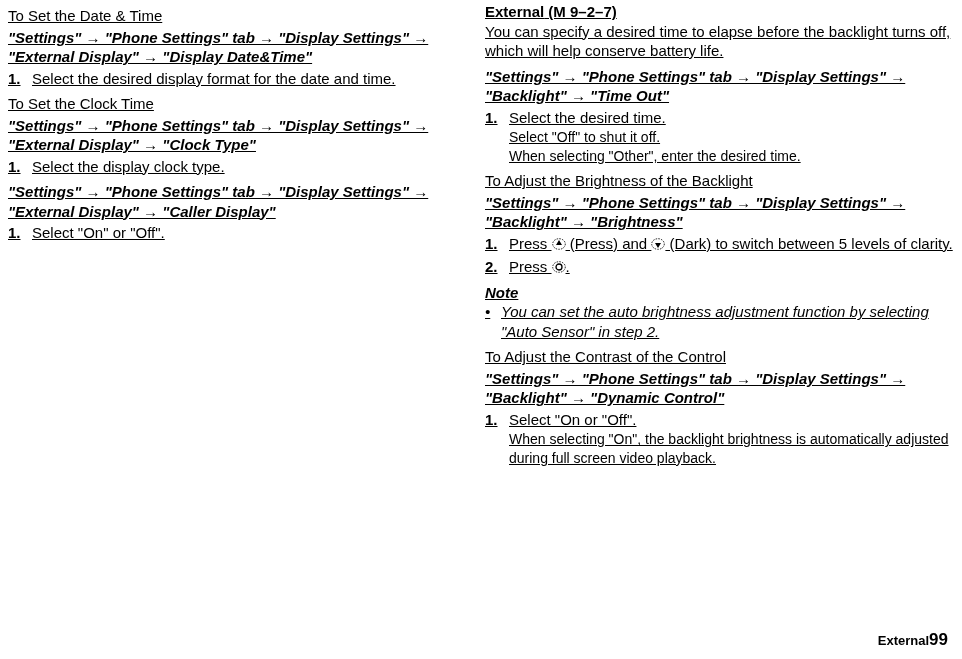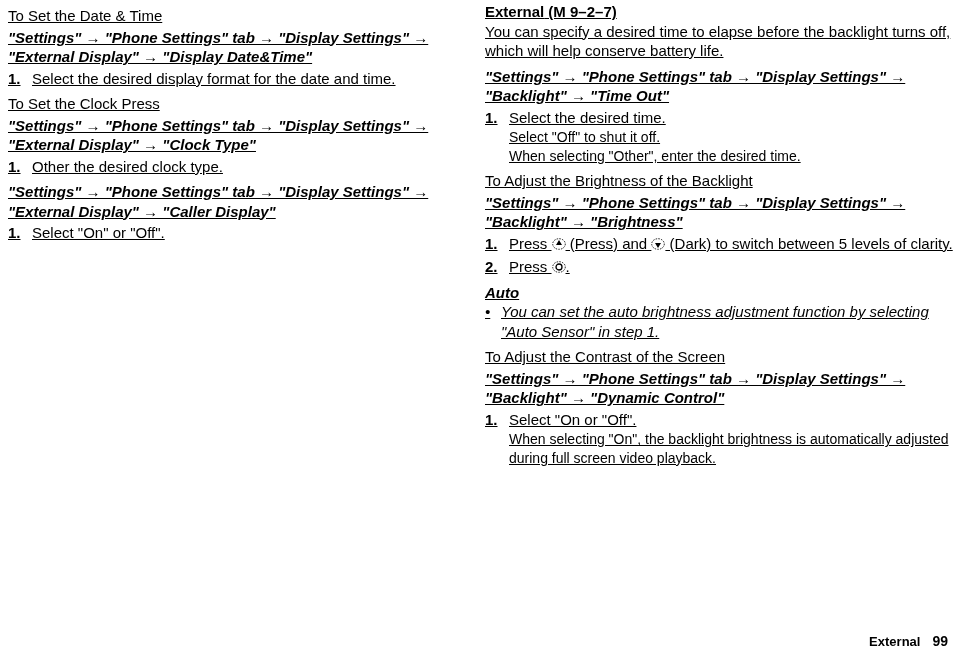--- a/index.html
+++ b/index.html
@@ -86,46 +86,45 @@
     flex-shrink: 0;
   }
   .footer {
     position: absolute;
     bottom: 8px;
     right: 14px;
     font-size: 13px;
     font-weight: bold;
   }
   .footer .pn {
-    margin-left: 12px;
-    font-size: 14px;
+    font-size: 17px;
   }
   .blk { margin-bottom: 6px; }
 </style>
 </head>
 <body>
 
 <div class="page">
 
   <div class="col">
     <div class="blk">
       <div class="section-title">To Set the Date &amp; Time</div>
       <div class="path">"Settings" → "Phone Settings" tab → "Display Settings" → "External Display" → "Display Date&amp;Time"</div>
       <div class="step">
         <div class="step-num">1.</div>
         <div class="step-body">Select the desired display format for the date and time.</div>
       </div>
     </div>
 
     <div class="blk">
-      <div class="section-title">To Set the Clock Press</div>
+      <div class="section-title">To Set the Clock Time</div>
       <div class="path">"Settings" → "Phone Settings" tab → "Display Settings" → "External Display" → "Clock Type"</div>
       <div class="step">
         <div class="step-num">1.</div>
-        <div class="step-body">Other the desired clock type.</div>
+        <div class="step-body">Select the display clock type.</div>
       </div>
     </div>
 
     <div class="blk">
       <div class="path">"Settings" → "Phone Settings" tab → "Display Settings" → "External Display" → "Caller Display"</div>
       <div class="step">
         <div class="step-num">1.</div>
         <div class="step-body">Select "On" or "Off".</div>
       </div>
     </div>
@@ -171,29 +170,29 @@
         <div class="step-body">
           <span>Press </span><span class="glyph"><svg viewBox="0 0 14 14">
                 <ellipse cx="7" cy="7" rx="6.3" ry="5.3" fill="none" stroke="#000" stroke-width="0.9" stroke-dasharray="1.5 1.2"></ellipse>
                 <circle cx="7" cy="7" r="3" fill="none" stroke="#000" stroke-width="1.3"></circle>
               </svg></span><span>.</span>
         </div>
       </div>
     </div>
 
     <div class="blk">
-      <div class="note-head">Auto</div>
+      <div class="note-head">Note</div>
       <div class="bullet">
         <div class="dot">•</div>
-        <div>You can set the auto brightness adjustment function by selecting "Auto Sensor" in step 1.</div>
-      </div>
-    </div>
-
-    <div class="blk">
-      <div class="section-title">To Adjust the Contrast of the Screen</div>
+        <div>You can set the auto brightness adjustment function by selecting "Auto Sensor" in step 2.</div>
+      </div>
+    </div>
+
+    <div class="blk">
+      <div class="section-title">To Adjust the Contrast of the Control</div>
       <div class="path">"Settings" → "Phone Settings" tab → "Display Settings" → "Backlight" → "Dynamic Control"</div>
       <div class="step">
         <div class="step-num">1.</div>
         <div class="step-body">
           <div>Select "On or "Off".</div>
           <div class="step-sub">When selecting "On", the backlight brightness is automatically adjusted during full screen video playback.</div>
         </div>
       </div>
     </div>
   </div>

